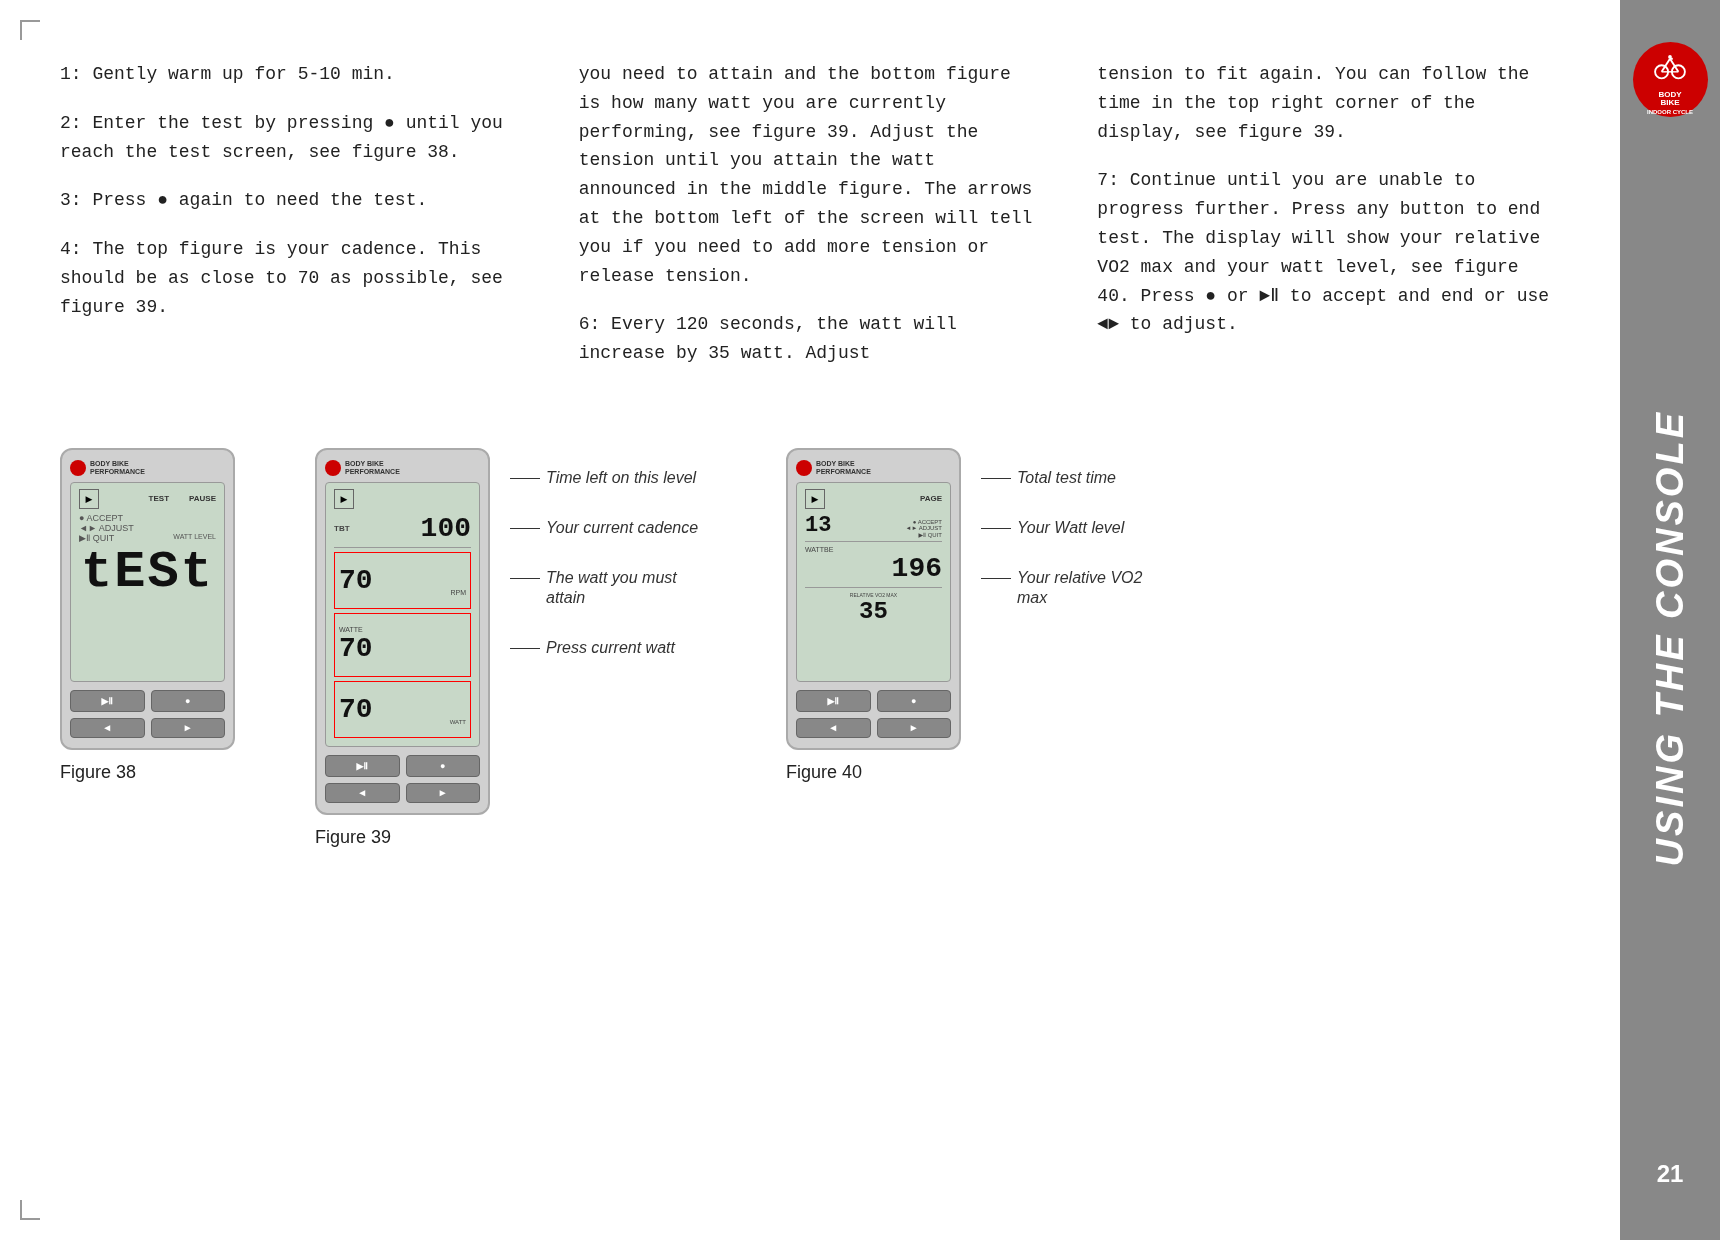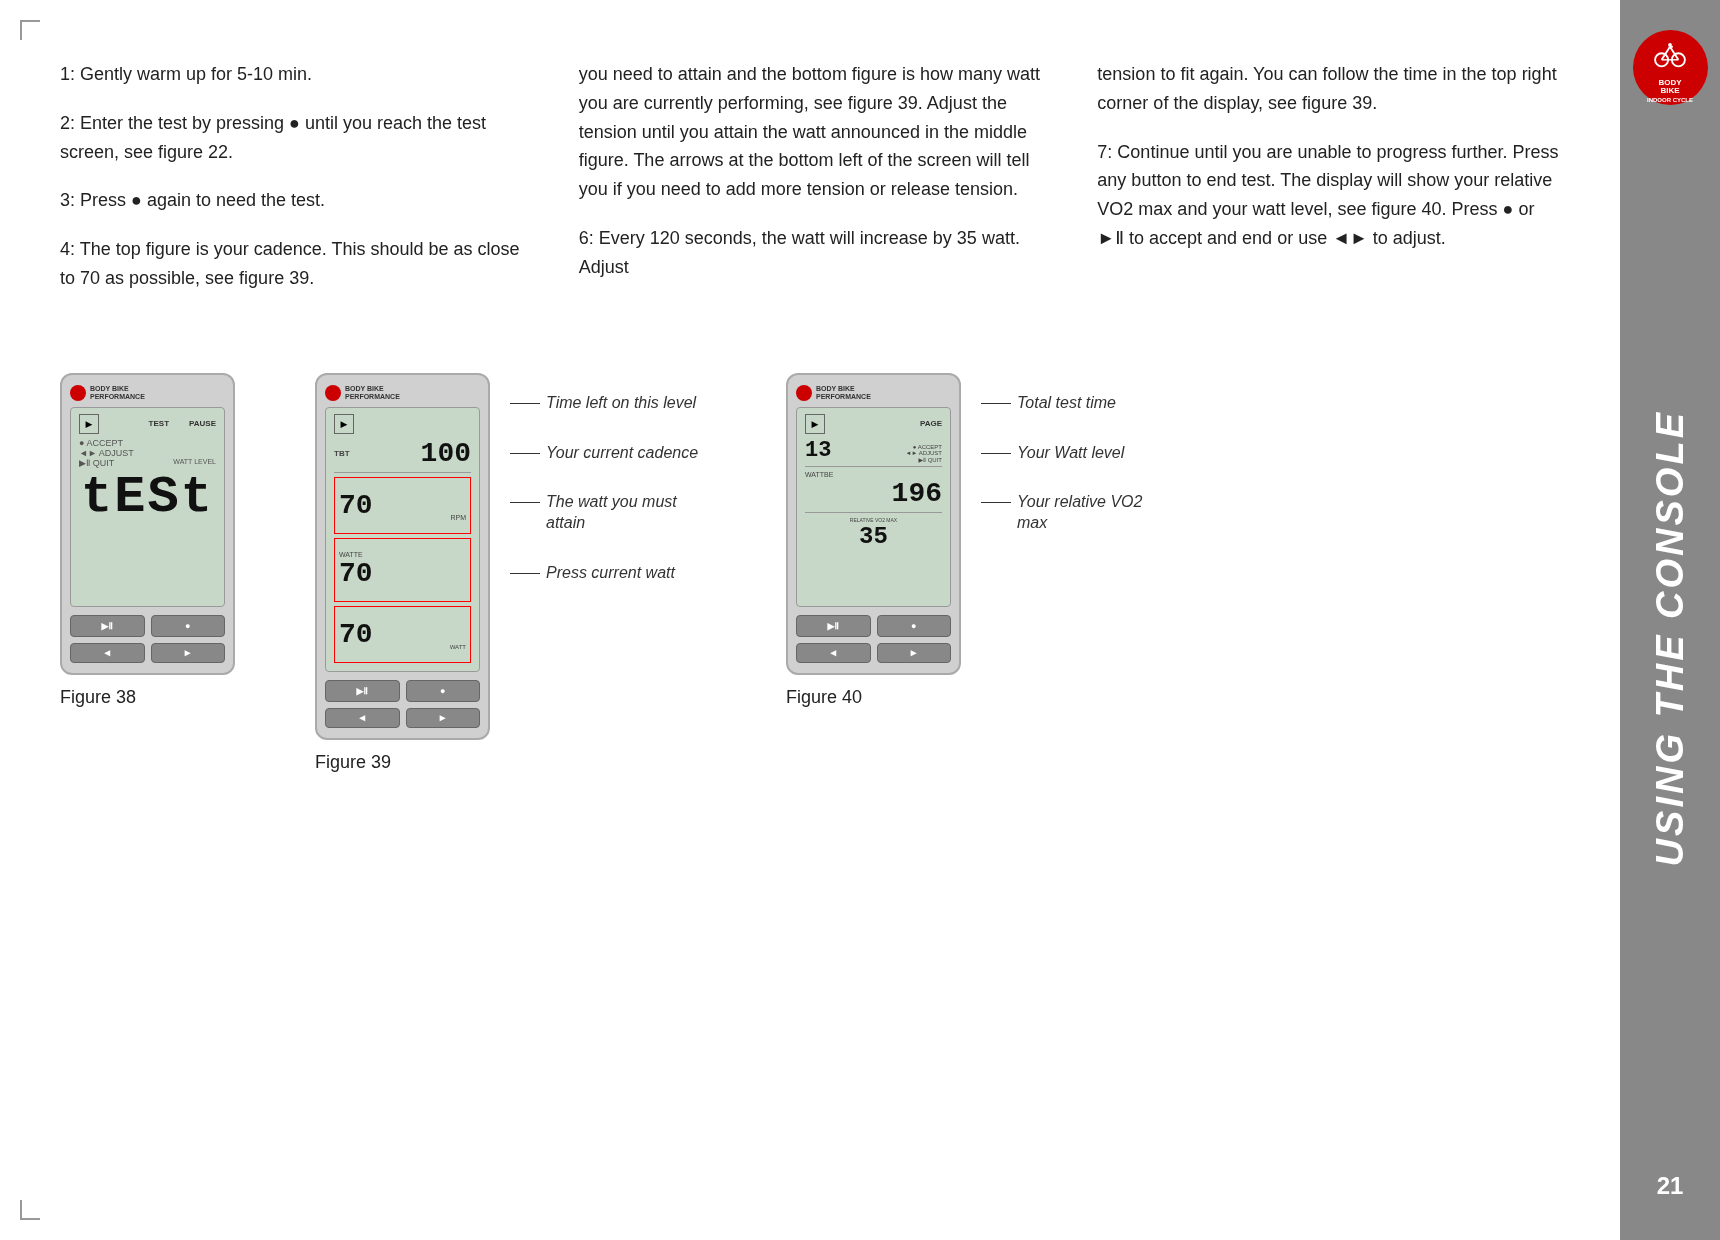--- a/index.html
+++ b/index.html
@@ -27,21 +27,21 @@
       position: absolute;
       top: 0;
       right: 0;
       width: 100px;
       height: 1240px;
       background: #888888;
       display: flex;
       flex-direction: column;
       align-items: center;
       justify-content: space-between;
-      padding: 20px 0;
+      padding: 32px 0;
     }
 
     .sidebar-logo {
       width: 75px;
       height: 75px;
       background: #cc0000;
       border-radius: 50%;
       display: flex;
       flex-direction: column;
       align-items: center;
@@ -66,20 +66,21 @@
       font-weight: bold;
       margin-bottom: 20px;
     }
 
     
     .text-columns {
       display: flex;
       gap: 56px;
       margin-bottom: 60px;
       width: 100%;
+      font-family: Liberation Mono, monospace;
     }
 
     .text-col {
       flex: 1;
       font-size: 18px;
       line-height: 1.6;
       color: #222222;
     }
 
     .text-col p {
@@ -362,21 +363,21 @@
 
 <div class="corner-mark corner-tl"></div>
 <div class="corner-mark corner-bl"></div>
 
 <div class="main-content">
 
   <div class="text-columns">
 
     <div class="text-col">
       <p>1: Gently warm up for 5-10 min.</p>
-      <p>2: Enter the test by pressing ● until you reach the test screen, see figure 22.</p>
+      <p>2: Enter the test by pressing ● until you reach the test screen, see figure 38.</p>
       <p>3: Press ● again to need the test.</p>
       <p>4: The top figure is your cadence. This should be as close to 70 as possible, see figure 39.</p>
     </div>
 
     <div class="text-col">
       <p>you need to attain and the bottom figure is how many watt you are currently performing, see figure 39.  Adjust the tension until you attain the watt announced in the middle figure. The arrows at the bottom left of the screen will tell you if you need to add more tension or release tension.</p>
       <p>6: Every 120 seconds, the watt will increase by 35 watt. Adjust</p>
     </div>
 
     <div class="text-col">

